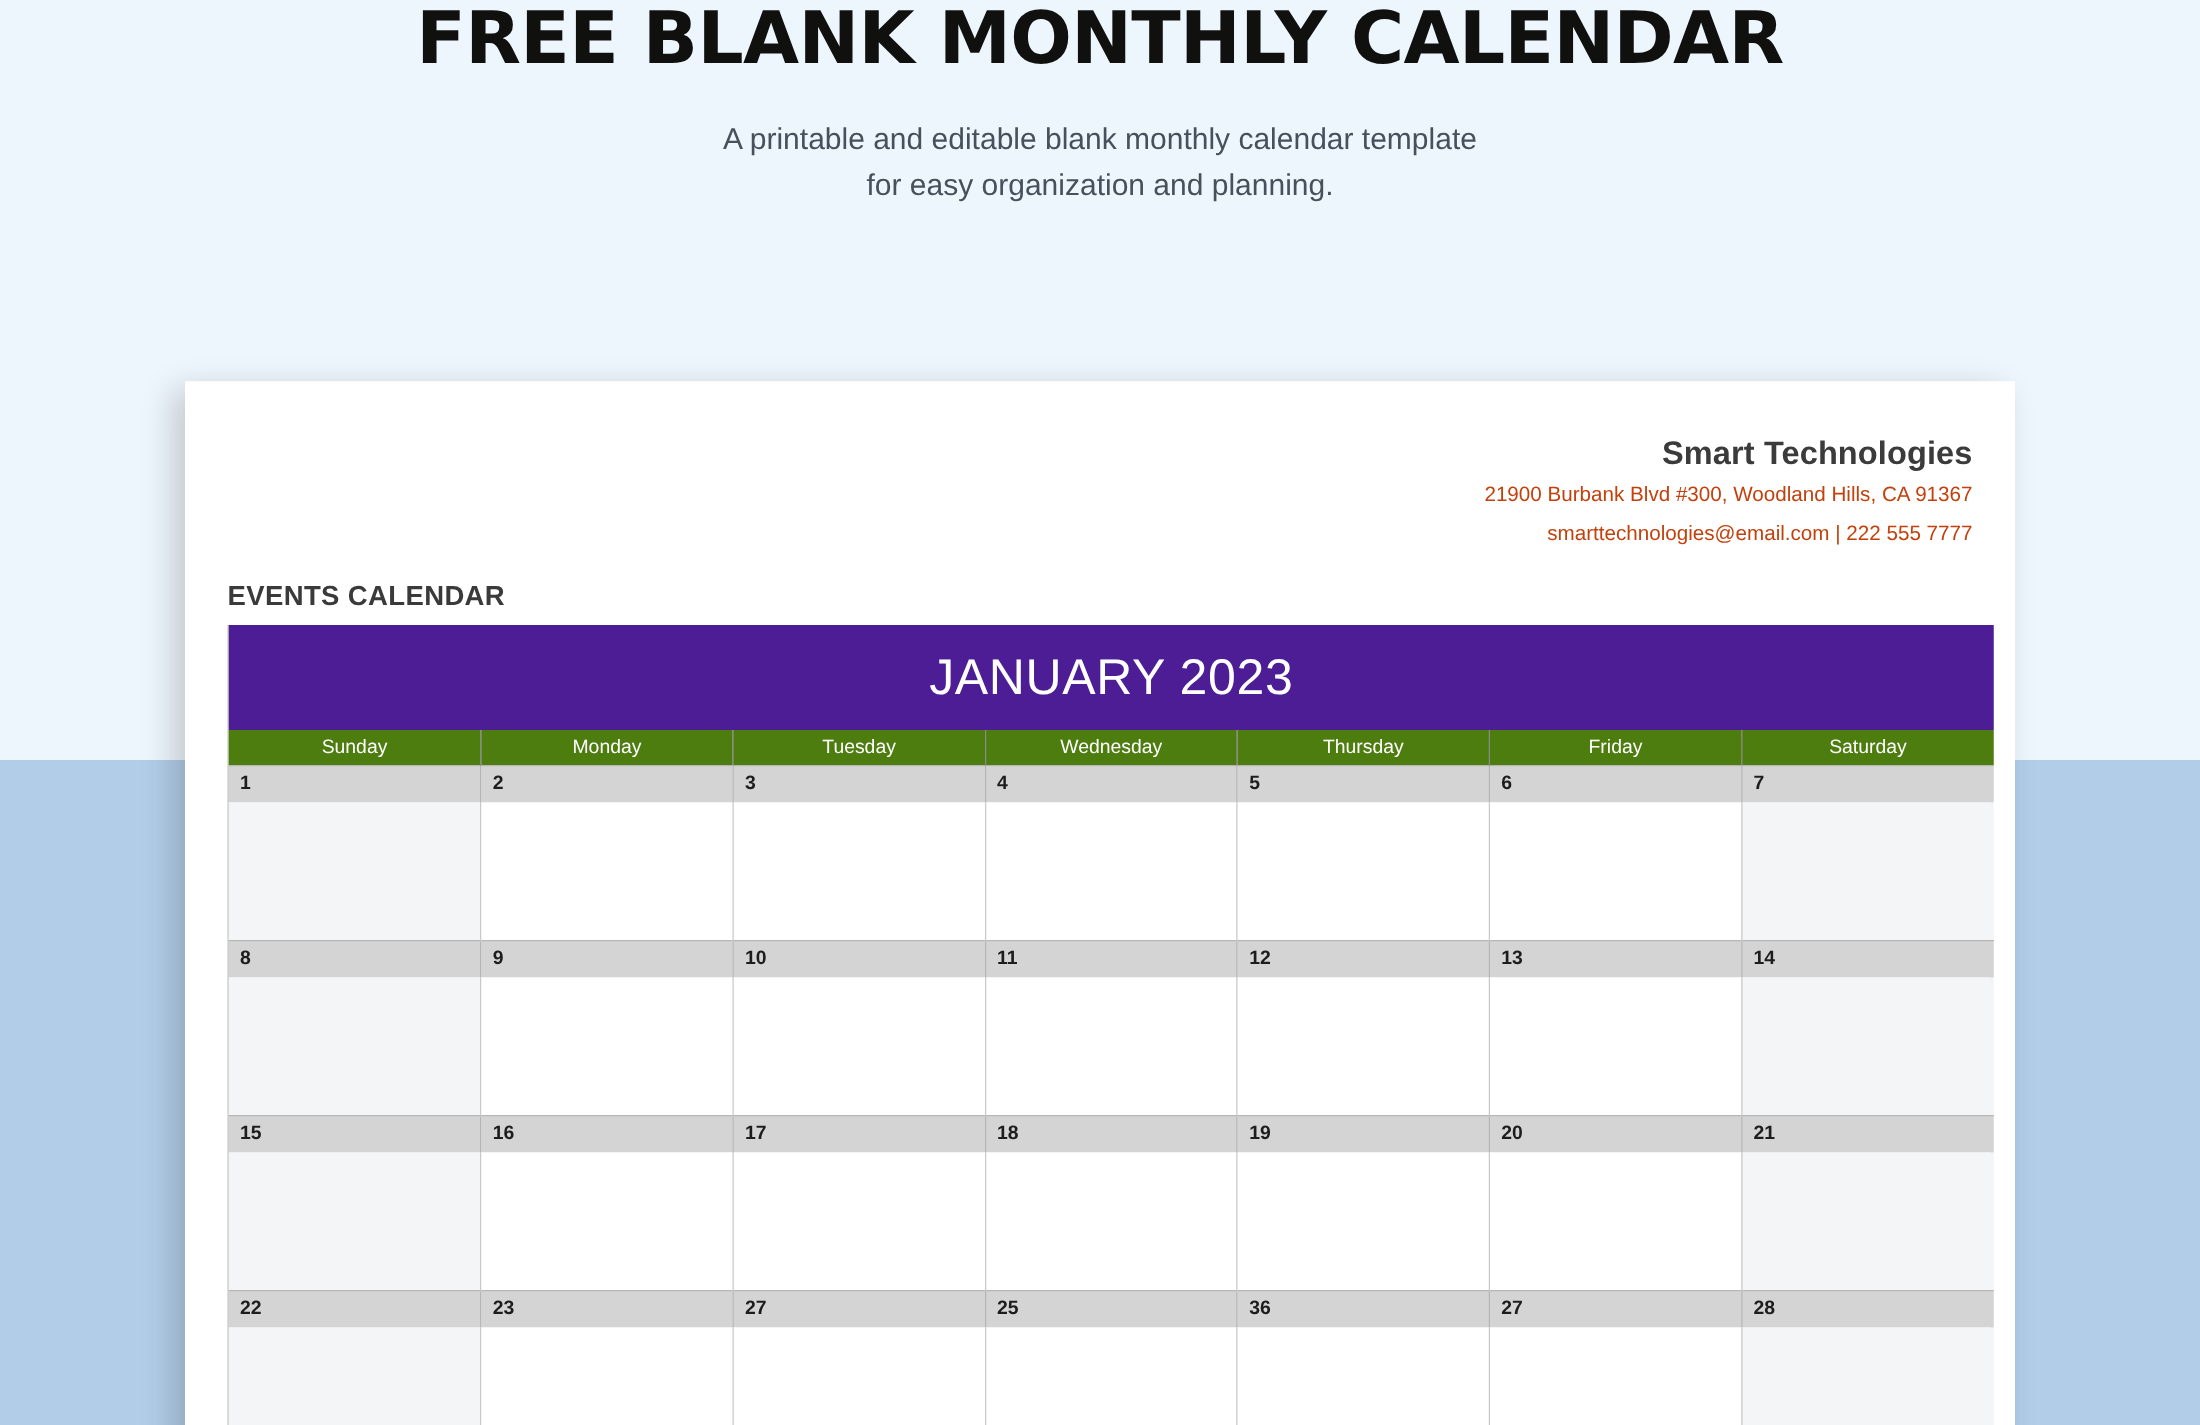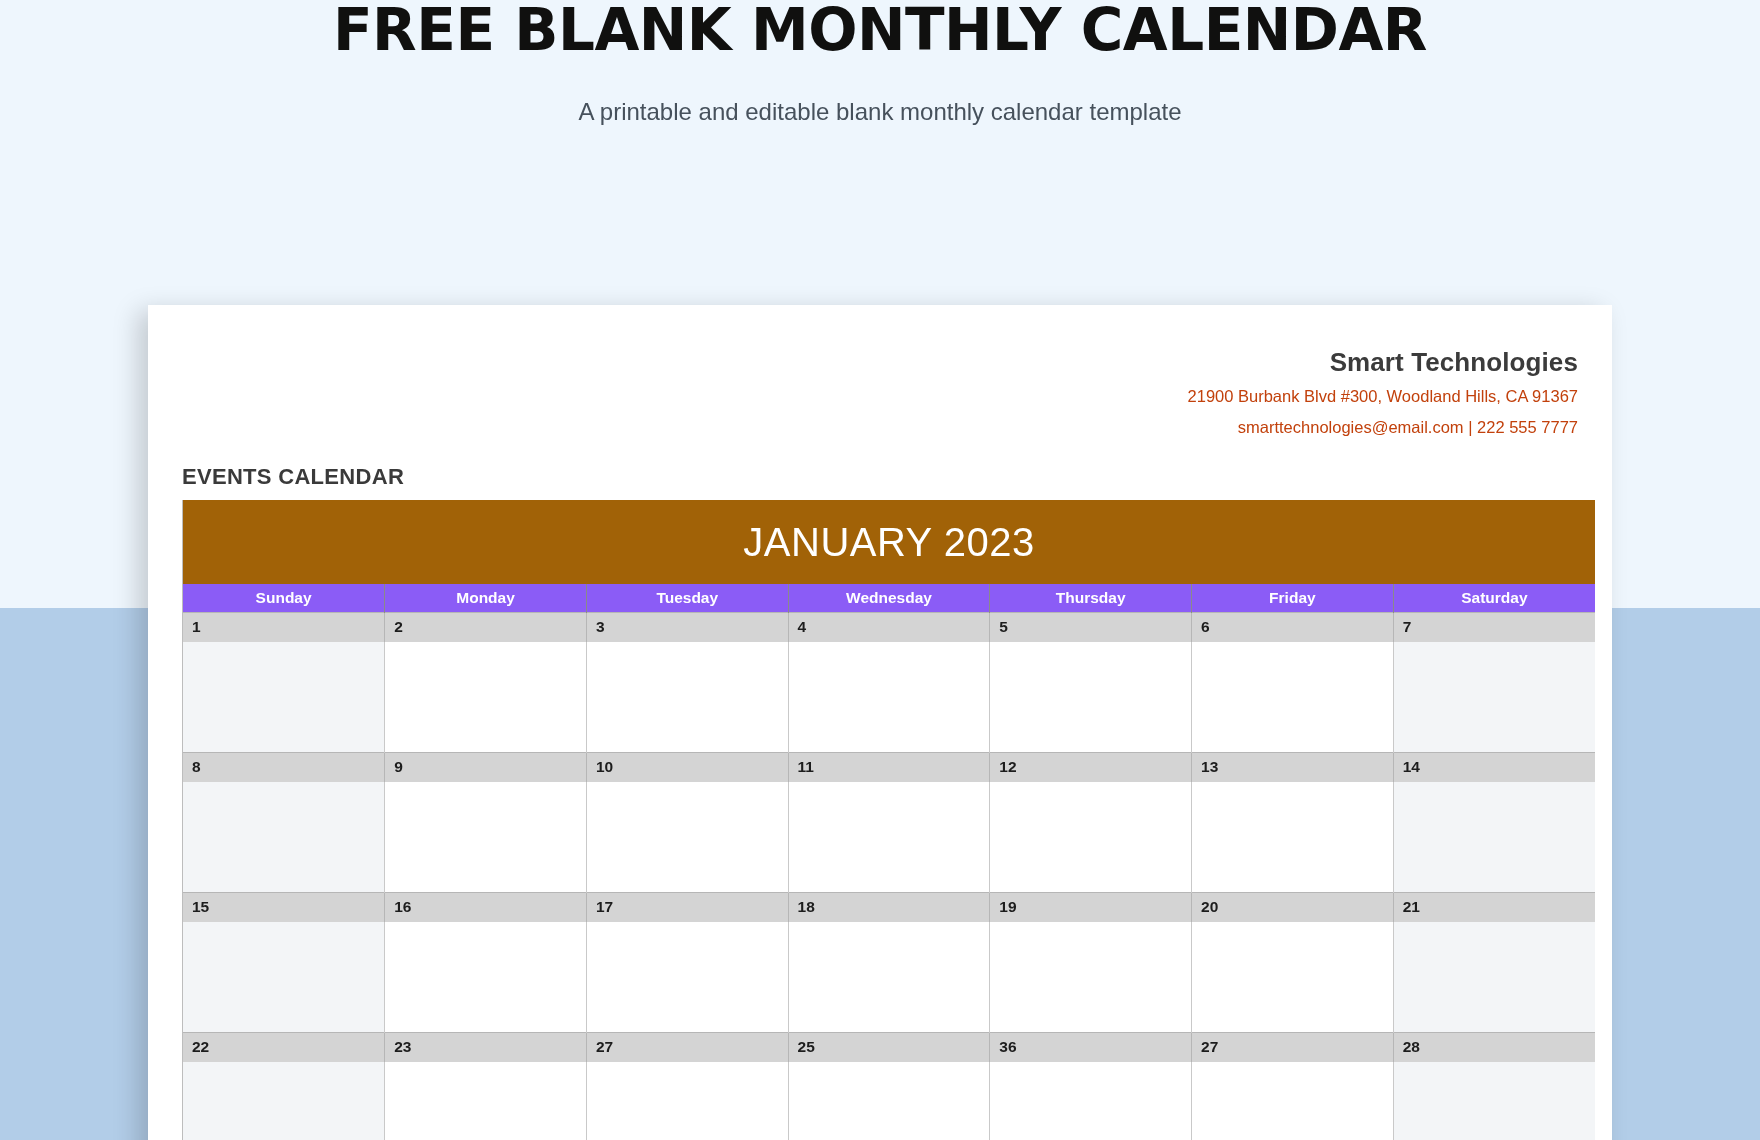--- a/index.html
+++ b/index.html
@@ -103,34 +103,34 @@
   }
 
   
   .calendar {
     margin-top: 10px;
     width: 1412px;
     border-collapse: collapse;
     table-layout: fixed;
   }
   .cal-title-bar {
-    background: #a16207;
+    background: #4c1d95;
     height: 84px;
     text-align: center;
     color: #ffffff;
     font-size: 40px;
     font-weight: 400;
     letter-spacing: 0.5px;
     font-family: "Liberation Sans", sans-serif;
   }
   .cal-dow {
-    background: #8b5cf6;
+    background: #4d7c0f;
     color: #ffffff;
     font-size: 15.5px;
-    font-weight: 700;
+    font-weight: 400;
     height: 28px;
     text-align: center;
     border-right: 1px solid #8a8a8a;
   }
   .cal-dow:last-child { border-right: none; }
 
   td.daynum {
     height: 30px;
     background: #d4d4d4;
     font-size: 15.5px;
@@ -162,20 +162,21 @@
 </head>
 <body>
 
 <div class="bg-top"></div>
 <div class="bg-bottom"></div>
 
 <div class="hero">
   <h1 class="hero-title">FREE BLANK MONTHLY CALENDAR</h1>
   <div class="hero-sub">
     <div>A printable and editable blank monthly calendar template</div>
+    <div>for easy organization and planning.</div>
   </div>
 </div>
 
 <div class="sheet">
   <div class="sheet-inner">
 
     <div class="company">
       <div class="company-name">Smart Technologies</div>
       <div class="company-line">21900 Burbank Blvd #300, Woodland Hills, CA 91367</div>
       <div class="company-line">smarttechnologies@email.com | 222 555 7777</div>

